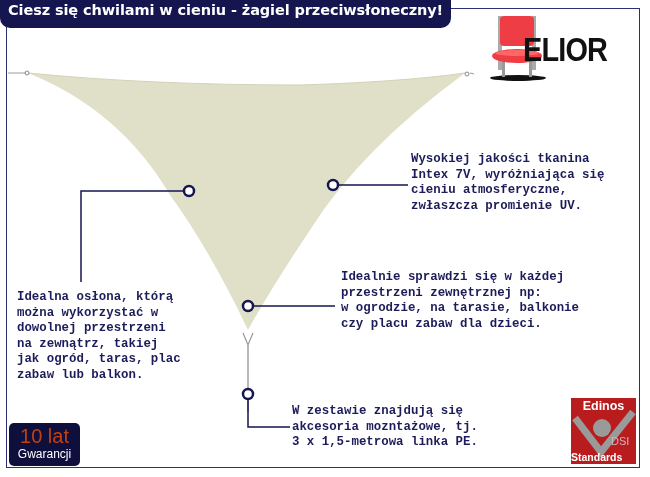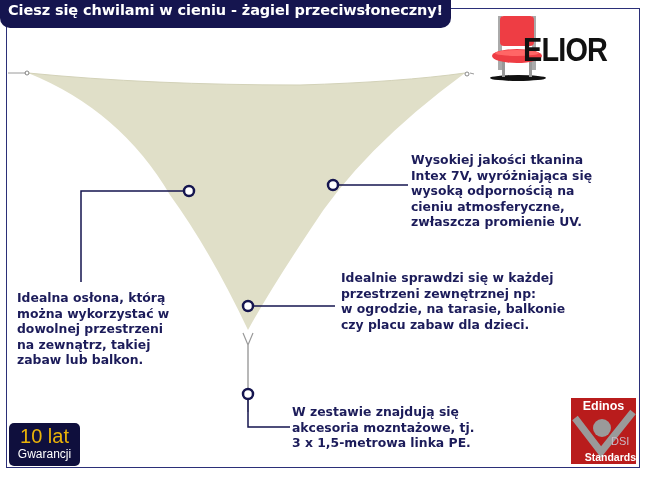--- a/index.html
+++ b/index.html
@@ -3,27 +3,27 @@
 <meta charset="utf-8">
 <style>
   html, body { margin:0; padding:0; }
   body { width:650px; height:477px; background:#ffffff; position:relative; overflow:hidden; font-family:"DejaVu Sans", sans-serif; }
   .frame { position:absolute; left:6px; top:8px; width:634px; height:460px; border:1.5px solid #2b2f78; box-sizing:border-box; }
   .header { position:absolute; left:0; top:0; height:28px; padding:0 8px; background:#15154f; color:#fff; font-weight:bold; font-size:14.5px; line-height:21px; border-radius:0 0 10px 10px; white-space:nowrap; letter-spacing:-0.1px; }
   .brand { position:absolute; left:488px; top:12px; width:145px; height:70px; }
   .brand-text { position:absolute; left:523px; top:30px; font-family:"Liberation Sans", sans-serif; font-weight:bold; font-size:34px; letter-spacing:-1px; color:#111; transform:scaleX(0.85); transform-origin:left; }
   .sail { position:absolute; left:0; top:0; }
   .callout { position:absolute; color:#1c1c5a; font-weight:bold; font-size:12.4px; line-height:15.5px; }
-  .callout div { white-space:nowrap; }
+  .callout div { white-space:nowrap;font-family:Liberation Mono, monospace; }
   .badge-warranty { position:absolute; left:9px; top:423px; width:71px; height:43px; background:#0f0f3d; border-radius:5px; text-align:center; }
-  .badge-warranty .big { color:#eab308; font-family:"Liberation Sans", sans-serif; font-size:20px; line-height:22px; margin-top:2px; }
+  .badge-warranty .big { color:#c2410c; font-family:"Liberation Sans", sans-serif; font-size:20px; line-height:22px; margin-top:2px; }
   .badge-warranty .small { color:#fff; font-family:"Liberation Sans", sans-serif; font-size:12px; line-height:14px; }
   .badge-edinos { position:absolute; left:571px; top:398px; width:65px; height:66px; background:#b91c1c; overflow:hidden; }
   .badge-edinos .t { position:absolute; left:0; width:65px; text-align:center; color:#fff; font-family:"Liberation Sans", sans-serif; font-weight:bold; font-size:12.5px; top:1px; }
-  .badge-edinos .b { position:absolute; left:0; width:65px; text-align:right; color:#fff; font-family:"Liberation Sans", sans-serif; font-weight:bold; font-size:10.5px; bottom:1px; }
+  .badge-edinos .b { position:absolute; left:0; width:65px; text-align:left; color:#fff; font-family:"Liberation Sans", sans-serif; font-weight:bold; font-size:10.5px; bottom:1px; }
   .badge-edinos .l { position:absolute; left:4px; top:37px; color:#c9b7c3; font-family:"Liberation Sans", sans-serif; font-size:11px;padding-left:36px; }
   .badge-edinos .r { position:absolute; right:3px; top:37px; color:#c9b7c3; font-family:"Liberation Sans", sans-serif; font-size:11px;margin-top:40px; }
 </style>
 </head>
 <body>
 
 <div class="frame"></div>
 
 <div class="header">Ciesz się chwilami w cieniu - żagiel przeciwsłoneczny!</div>
 
@@ -58,30 +58,30 @@
   <rect x="41" y="45" width="3" height="20" fill="#999"></rect>
   <rect x="12" y="4" width="34" height="30" rx="4" fill="#ee3d44"></rect>
   <ellipse cx="29" cy="44" rx="25" ry="7" fill="#ee3d44"></ellipse>
   <ellipse cx="29" cy="41" rx="22" ry="3" fill="#f66"></ellipse>
 </svg>
 <div class="brand-text">ELIOR</div>
 
 <div class="callout" style="left:411px; top:152px;">
   <div>Wysokiej jakości tkanina</div>
   <div>Intex 7V, wyróżniająca się</div>
-  <div>wysoką odpornością na</div>
   <div>cieniu atmosferyczne,</div>
   <div>zwłaszcza promienie UV.</div>
 </div>
 
 <div class="callout" style="left:17px; top:290px;">
   <div>Idealna osłona, którą</div>
   <div>można wykorzystać w</div>
   <div>dowolnej przestrzeni</div>
   <div>na zewnątrz, takiej</div>
+  <div>jak ogród, taras, plac</div>
   <div>zabaw lub balkon.</div>
 </div>
 
 <div class="callout" style="left:341px; top:270px;">
   <div>Idealnie sprawdzi się w każdej</div>
   <div>przestrzeni zewnętrznej np:</div>
   <div>w ogrodzie, na tarasie, balkonie</div>
   <div>czy placu zabaw dla dzieci.</div>
 </div>
 

